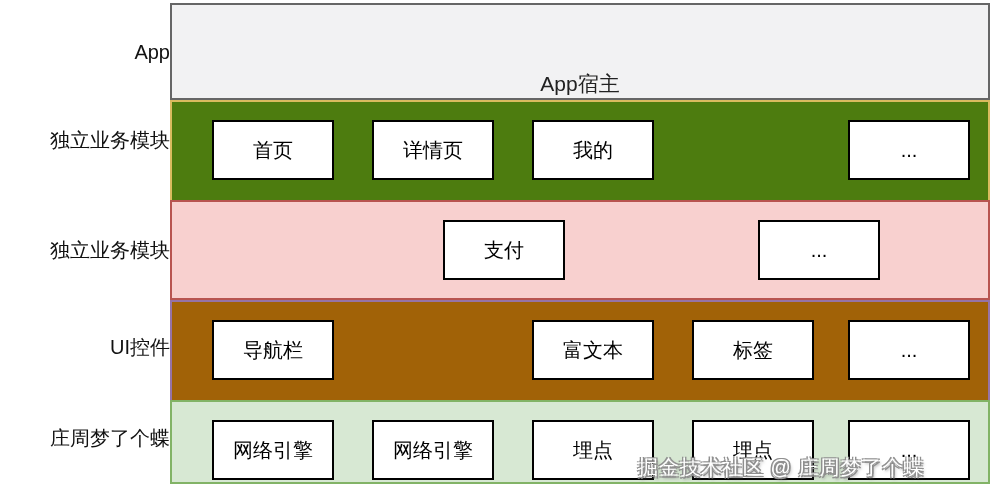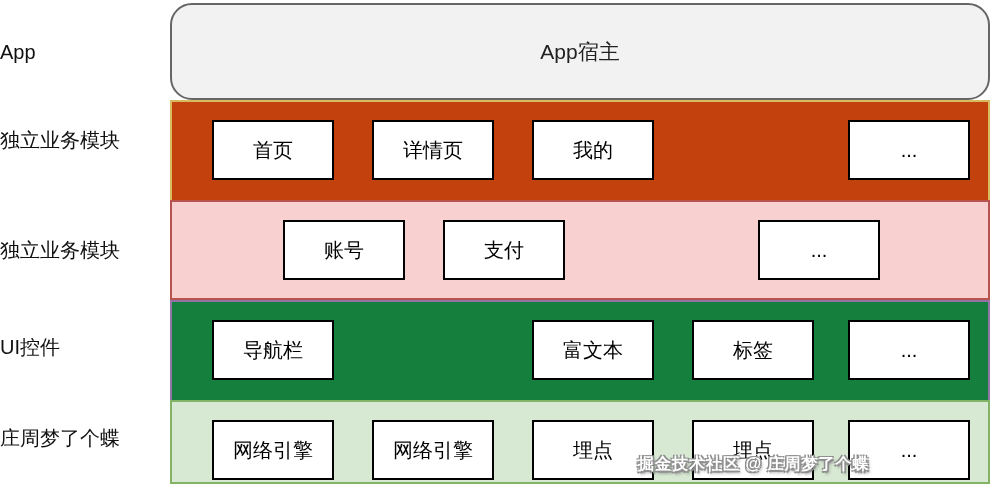--- a/index.html
+++ b/index.html
@@ -3,51 +3,51 @@
 <meta charset="utf-8">
 <style>
   html,body{margin:0;padding:0;background:#ffffff;}
   body{
     width:992px;height:502px;position:relative;overflow:hidden;
     font-family:"Liberation Sans","DejaVu Sans",sans-serif;
     color:#1a1a1a;
   }
   
   .side-label{
-    position:absolute;left:0;width:170px;text-align:left;
+    position:absolute;left:0;width:170px;text-align:right;
     transform:translateY(-50%);
     font-size:20px;font-weight:500;color:#111;white-space:nowrap;
   }
   
   .band{
     position:absolute;left:170px;width:820px;box-sizing:border-box;
     border:2px solid transparent;
   }
   .band-header{
     top:3px;height:97px;background:#f2f2f3;border-color:#666666;
-    display:flex;align-items:center;justify-content:center;border-radius:22px;
+    display:flex;align-items:flex-end;justify-content:center;
   }
   .band-header .band-title{font-size:21px;color:#222;}
-  .band-yellow{top:100px;height:112px;background:#c2410c;border-color:#d9bb5f;}
+  .band-yellow{top:100px;height:112px;background:#4d7c0f;border-color:#d9bb5f;}
   .band-red   {top:200px;height:100px;background:#f8d0cf;border-color:#b85450;}
-  .band-purple{top:300px;height:120px;background:#15803d;border-color:#9673a6;}
+  .band-purple{top:300px;height:120px;background:#a16207;border-color:#9673a6;}
   .band-green {top:400px;height:84px;background:#d7e8d3;border-color:#82b366;}
   
   .node{
     position:absolute;top:18px;width:122px;height:60px;box-sizing:border-box;
     background:#ffffff;border:2px solid #000000;
     display:flex;align-items:center;justify-content:center;
     font-size:20px;font-weight:500;color:#000;white-space:nowrap;
   }
   .n1{left:40px}.n2{left:200px}.n3{left:360px}.n4{left:520px}.n5{left:676px}
   .m1{left:111px}.m2{left:271px}.m3{left:431px}.m4{left:586px}
   
   .watermark{
     position:absolute;left:638px;top:454px;z-index:20;
-    font-size:16px;font-weight:700;letter-spacing:1px;color:#ffffff;white-space:nowrap;
+    font-size:20px;font-weight:400;letter-spacing:1px;color:#ffffff;white-space:nowrap;
     text-shadow:
       -1.5px -1.5px 0 #8f8f8f, 1.5px -1.5px 0 #8f8f8f,
       -1.5px  1.5px 0 #8f8f8f, 1.5px  1.5px 0 #8f8f8f,
        2px 3px 3px rgba(90,90,90,.55);
   }
 </style>
 </head>
 <body>
 
 <div class="side-label" style="top:52px">App</div>
@@ -61,21 +61,20 @@
 </div>
 
 <div class="band band-yellow">
   <div class="node n1">首页</div>
   <div class="node n2">详情页</div>
   <div class="node n3">我的</div>
   <div class="node n5">...</div>
 </div>
 
 <div class="band band-red">
-  <div class="node m1">账号</div>
   <div class="node m2">支付</div>
   <div class="node m4">...</div>
 </div>
 
 <div class="band band-purple">
   <div class="node n1">导航栏</div>
   <div class="node n3">富文本</div>
   <div class="node n4">标签</div>
   <div class="node n5">...</div>
 </div>

